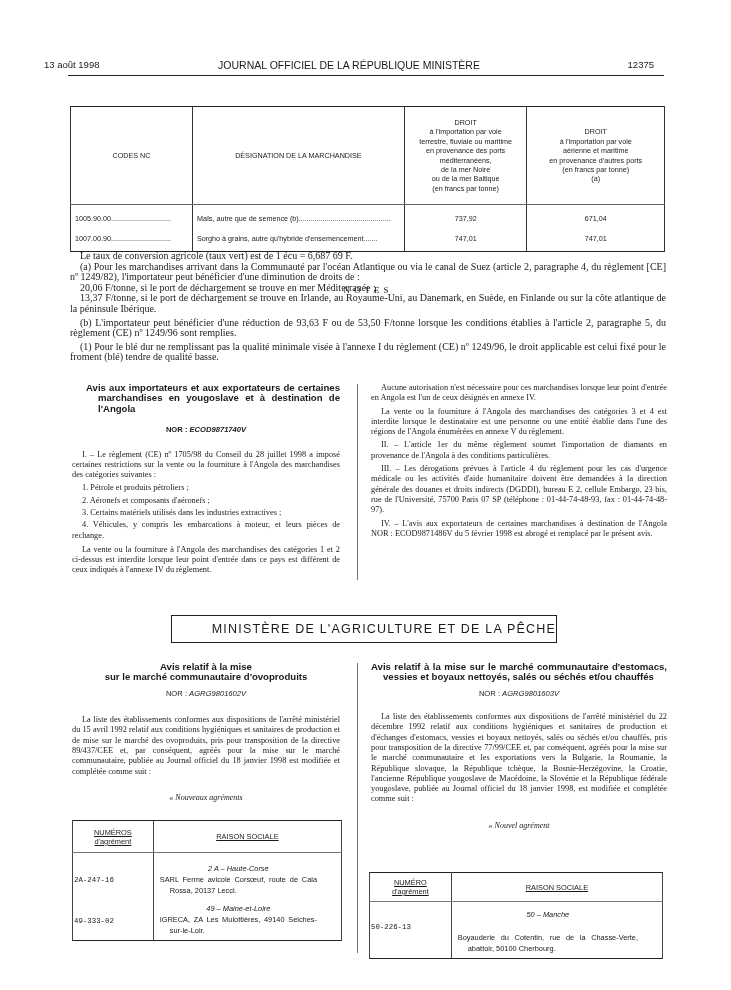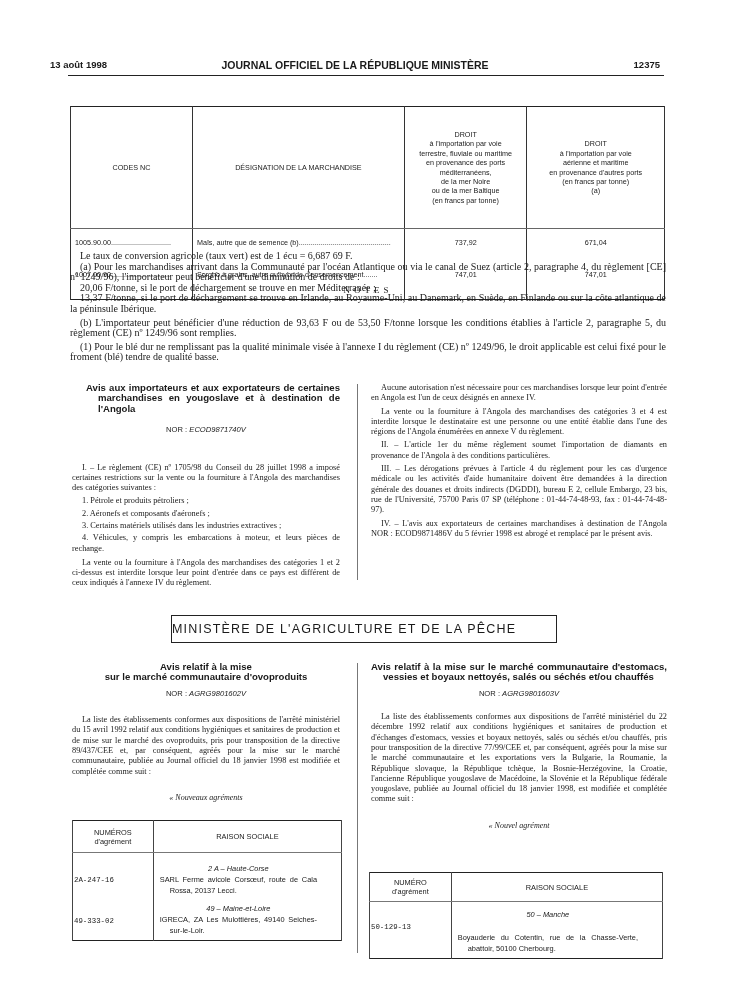--- a/index.html
+++ b/index.html
@@ -1,29 +1,29 @@
 <!DOCTYPE html>
 <html><head>
 <meta charset="utf-8">
 <style>
   html, body { margin:0; padding:0; background:#ffffff; }
   body { width:731px; height:990px; position:relative; overflow:hidden; color:#1a1a1a; }
   .abs { position:absolute; }
 
   
-  .hdr { top:59px; left:50px; width:610px; height:16px; font-family:"Liberation Sans", sans-serif; font-size:9.5px;font-weight:bold; }
+  .hdr { top:59px; left:44px; width:610px; height:16px; font-family:"Liberation Sans", sans-serif; font-size:9.5px; }
   .hdr .date { position:absolute; left:0; top:0; }
   .hdr .title { position:absolute; left:0; right:0; top:0; text-align:center; font-size:10.5px; }
   .hdr .page { position:absolute; right:0; top:0; }
   .hdr-rule { top:75px; left:68px; width:596px; height:1px; background:#222; }
 
   
   table { border-collapse:collapse; }
   .tariff { top:106px; left:70px; width:595px; font-family:"Liberation Sans", sans-serif; font-size:7.2px; }
-  .tariff th, .tariff td { border-left:1px solid #333; border-right:1px solid #333; padding:16px 4px; font-weight:normal; }
+  .tariff th, .tariff td { border-left:1px solid #333; border-right:1px solid #333; padding:4px 4px; font-weight:normal; }
   .tariff { border:1px solid #222; }
   .tariff thead th { height:89px; border-bottom:1px solid #666; text-align:center; vertical-align:middle; line-height:9.4px; }
   .tariff tbody td { height:14px; line-height:12px; vertical-align:top; padding-top:2px; }
   .tariff tbody tr:first-child td { padding-top:8px; }
   .tariff .num { text-align:center; }
   .lead { white-space:nowrap; overflow:hidden; }
 
   
   .notes-title { top:238px; left:68px; width:600px; text-align:center; font-family:"Liberation Serif", serif; font-size:9px; letter-spacing:4px;margin-top:47px; }
   .notes { top:251px; left:70px; width:596px; font-family:"Liberation Serif", serif; font-size:10px; line-height:10.6px; text-align:justify; }
@@ -36,27 +36,27 @@
   .col-left { left:72px; width:268px; }
   .col-right { left:371px; width:296px; }
   .sec-title { font-family:"Liberation Sans", sans-serif; font-weight:bold; font-size:9.6px; line-height:10.4px; }
   .sec-title.hanging { padding-left:12px; text-indent:-12px; }
   .sec-title.center { text-align:center; }
   .nor { font-family:"Liberation Sans", sans-serif; font-size:7.6px; text-align:center; }
   .nor i { font-style:italic; }
   .vrule { width:1px; background:#777; }
 
   
-  .ministry { top:615px; left:171px; width:384px; height:26px; border:1px solid #222; font-family:"Liberation Sans", sans-serif; font-size:12.5px; letter-spacing:1.2px; text-align:left; line-height:26px; }
+  .ministry { top:615px; left:171px; width:384px; height:26px; border:1px solid #222; font-family:"Liberation Sans", sans-serif; font-size:12.5px; letter-spacing:1.2px; text-align:right; line-height:26px; }
 
   .subhead { font-family:"Liberation Serif", serif; font-style:italic; font-size:8px; text-align:center; }
 
   .reg { font-family:"Liberation Sans", sans-serif; font-size:7.4px; border:1px solid #222; }
   .reg th, .reg td { border-left:1px solid #444; border-right:1px solid #444; font-weight:normal; }
-  .reg thead th { text-align:center; border-bottom:1px solid #777; vertical-align:middle; line-height:9px; }
+  .reg thead th { text-align:center; border-bottom:1px solid #777; vertical-align:middle; line-height:9px;text-decoration:underline; }
   .reg td.code { text-align:left; vertical-align:top;font-family:Liberation Mono, monospace; }
   .reg td.rs { vertical-align:top; padding:0 24px 0 6px; }
   .reg .dept { text-align:center; font-style:italic; }
   .reg .rs-text { padding-left:10px; text-indent:-10px; line-height:10.5px; text-align:justify; }
 </style>
 </head>
 <body>
 
 <div class="abs hdr">
   <span class="date">13 août 1998</span>
@@ -104,30 +104,30 @@
       <td class="lead"><span>Sorgho à grains, autre qu'hybride d'ensemencement</span><span>.......</span></td>
       <td class="num">747,01</td>
       <td class="num">747,01</td>
     </tr>
   </tbody>
 </table>
 
 <div class="abs notes-title">NOTES</div>
 <div class="abs notes">
   <p>Le taux de conversion agricole (taux vert) est de 1 écu = 6,687 69 F.</p>
-  <p>(a) Pour les marchandises arrivant dans la Communauté par l'océan Atlantique ou via le canal de Suez (article 2, paragraphe 4, du règlement [CE] nº 1249/96), l'importateur peut bénéficier d'une diminution de droits de :</p>
+  <p>(a) Pour les marchandises arrivant dans la Communauté par l'océan Atlantique ou via le canal de Suez (article 2, paragraphe 4, du règlement [CE] nº 1249/82), l'importateur peut bénéficier d'une diminution de droits de :</p>
   <p>20,06 F/tonne, si le port de déchargement se trouve en mer Méditerranée ;</p>
   <p>13,37 F/tonne, si le port de déchargement se trouve en Irlande, au Royaume-Uni, au Danemark, en Suède, en Finlande ou sur la côte atlantique de la péninsule Ibérique.</p>
   <p style="margin-top:3px">(b) L'importateur peut bénéficier d'une réduction de 93,63 F ou de 53,50 F/tonne lorsque les conditions établies à l'article 2, paragraphe 5, du règlement (CE) nº 1249/96 sont remplies.</p>
   <p style="margin-top:3px">(1) Pour le blé dur ne remplissant pas la qualité minimale visée à l'annexe I du règlement (CE) nº 1249/96, le droit applicable est celui fixé pour le froment (blé) tendre de qualité basse.</p>
 </div>
 
 <div class="abs col col-left" style="top:383px;">
   <div class="sec-title hanging" style="padding-left:26px; text-indent:-12px;">Avis aux importateurs et aux exportateurs de certaines marchandises en yougoslave et à destination de l'Angola</div>
-  <div class="nor" style="margin-top:11px; margin-bottom:27px;">
+  <div class="nor" style="margin-top:11px; margin-bottom:14px;font-weight:bold;">
     <span>NOR : </span><i>ECOD9871740V</i>
   </div>
   <p>I. – Le règlement (CE) nº 1705/98 du Conseil du 28 juillet 1998 a imposé certaines restrictions sur la vente ou la fourniture à l'Angola des marchandises des catégories suivantes :</p>
   <p class="li">1. Pétrole et produits pétroliers ;</p>
   <p class="li">2. Aéronefs et composants d'aéronefs ;</p>
   <p class="li">3. Certains matériels utilisés dans les industries extractives ;</p>
   <p class="li">4. Véhicules, y compris les embarcations à moteur, et leurs pièces de rechange.</p>
   <p style="margin-top:4px">La vente ou la fourniture à l'Angola des marchandises des catégories 1 et 2 ci-dessus est interdite lorsque leur point d'entrée dans ce pays est différent de ceux indiqués à l'annexe IV du règlement.</p>
 </div>
 <div class="abs vrule" style="left:357px; top:384px; height:196px;"></div>
@@ -199,20 +199,20 @@
     </colgroup>
   <thead>
     <tr style="height:29px">
       <th style="white-space:pre-line">NUMÉRO
 d'agrément</th>
       <th>RAISON SOCIALE</th>
     </tr>
   </thead>
   <tbody>
     <tr>
-      <td class="code" style="padding-top:21px; padding-bottom:4px">50-129-13</td>
+      <td class="code" style="padding-top:21px; padding-bottom:4px">50-226-13</td>
       <td class="rs" style="padding-top:8px; padding-bottom:4px">
         <div class="dept">50 – Manche</div>
         <div class="rs-text" style="margin-top:14px">Boyauderie du Cotentin, rue de la Chasse-Verte, abattoir, 50100 Cherbourg.</div>
       </td>
     </tr>
   </tbody>
 </table>
 
 </body></html>

